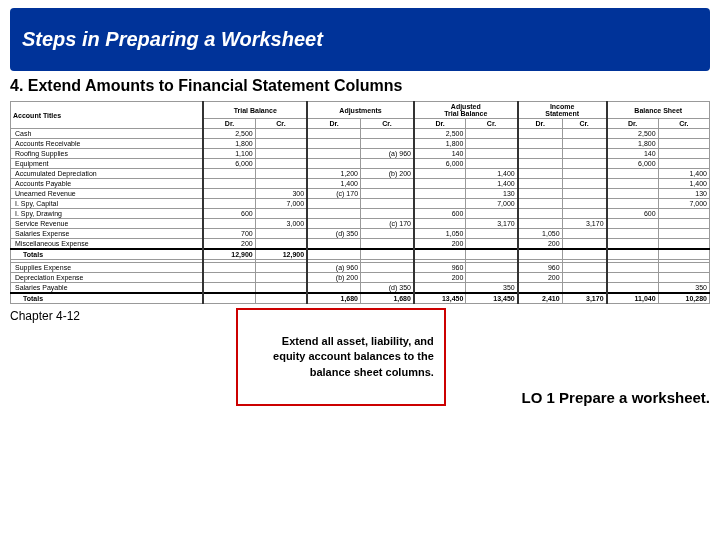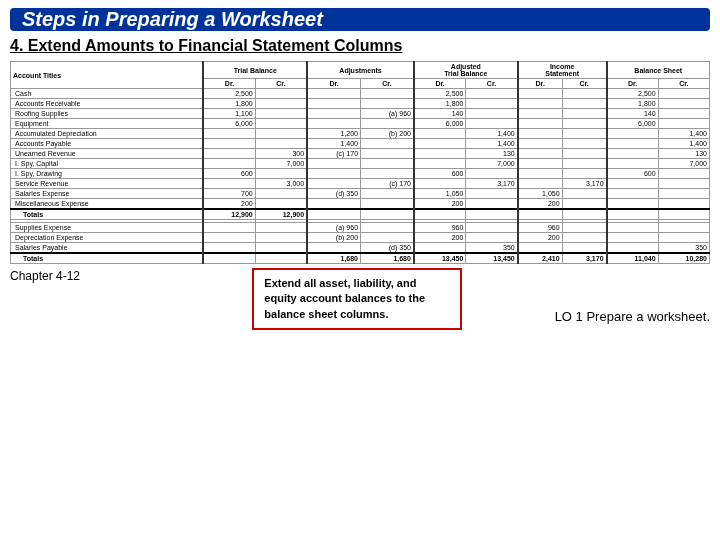--- a/index.html
+++ b/index.html
@@ -7,36 +7,35 @@
       width: 720px;
       height: 540px;
       background: #fff;
       font-family: Arial, sans-serif;
       overflow: hidden;
     }
 
     .header {
       background: #003399;
       margin: 8px 10px 6px 10px;
-      padding: 0 12px;
+      padding: 20px 12px;
       border-radius: 4px;
     }
     .header-title {
       color: #fff;
       font-size: 20px;
       font-style: italic;
       font-weight: bold;
     }
 
     .subtitle {
       font-size: 16px;
       font-weight: bold;
       margin: 4px 10px 6px 10px;
       color: #000;
-      text-decoration: underline;
     }
 
     .worksheet-area {
       margin: 0 10px;
       position: relative;
     }
 
     .ws-table {
       width: 100%;
       border-collapse: collapse;
@@ -86,36 +85,36 @@
 
     .chapter-label {
       font-size: 12px;
       color: #000;
       line-height: 1.4;
     }
 
     .callout-box {
       background: #fff;
       border: 2px solid #cc0000;
-      padding: 6px 10px;
+      padding: 24px 10px;
       font-size: 11px;
       font-weight: bold;
-      text-align: left;
+      text-align: right;
       max-width: 210px;
       line-height: 1.4;
       position: relative;
       margin-left: 80px;
     }
 
     .lo-label {
-      font-size: 13px;
-      font-weight: normal;
+      font-size: 15px;
+      font-weight: bold;
       color: #000;
       align-self: flex-end;
-      margin-bottom: 6px;
+      margin-bottom: 0;
     }
 
     
     .border-left { border-left: 2px solid #333 !important; }
   </style>
 </head>
 <body>
 
 <div>
   <div class="header">

